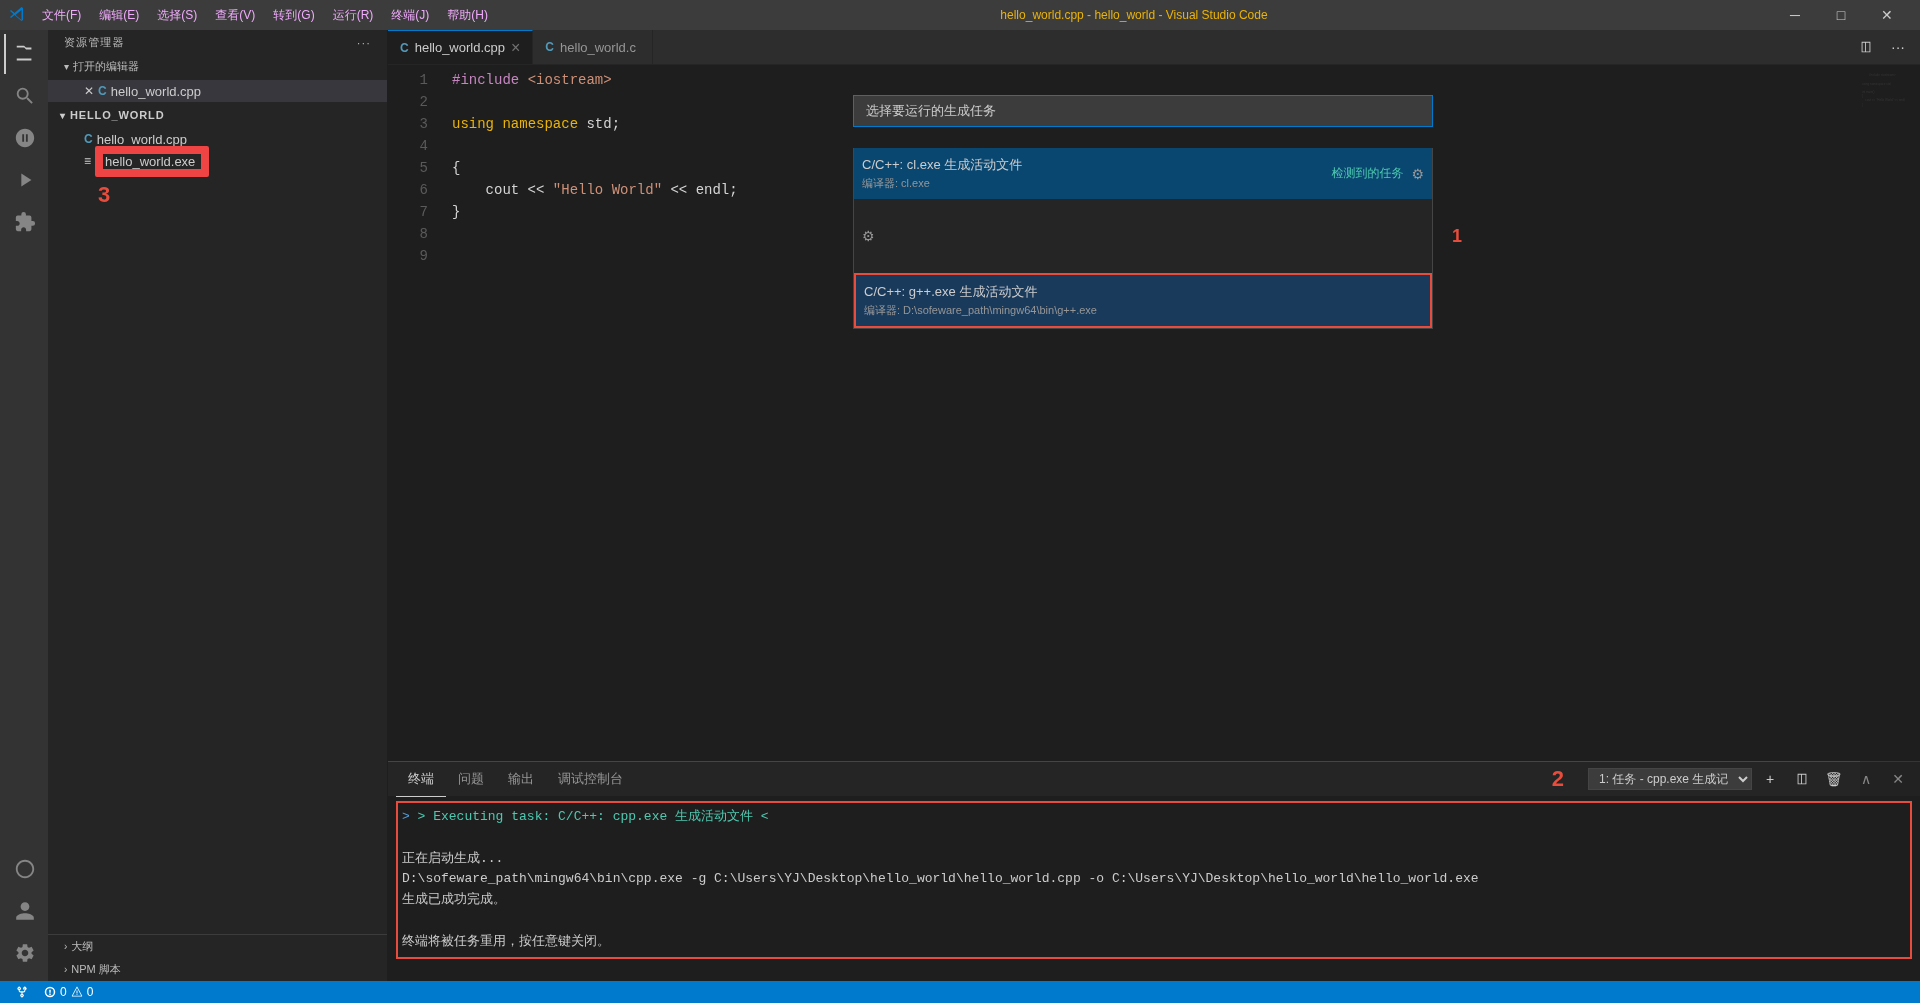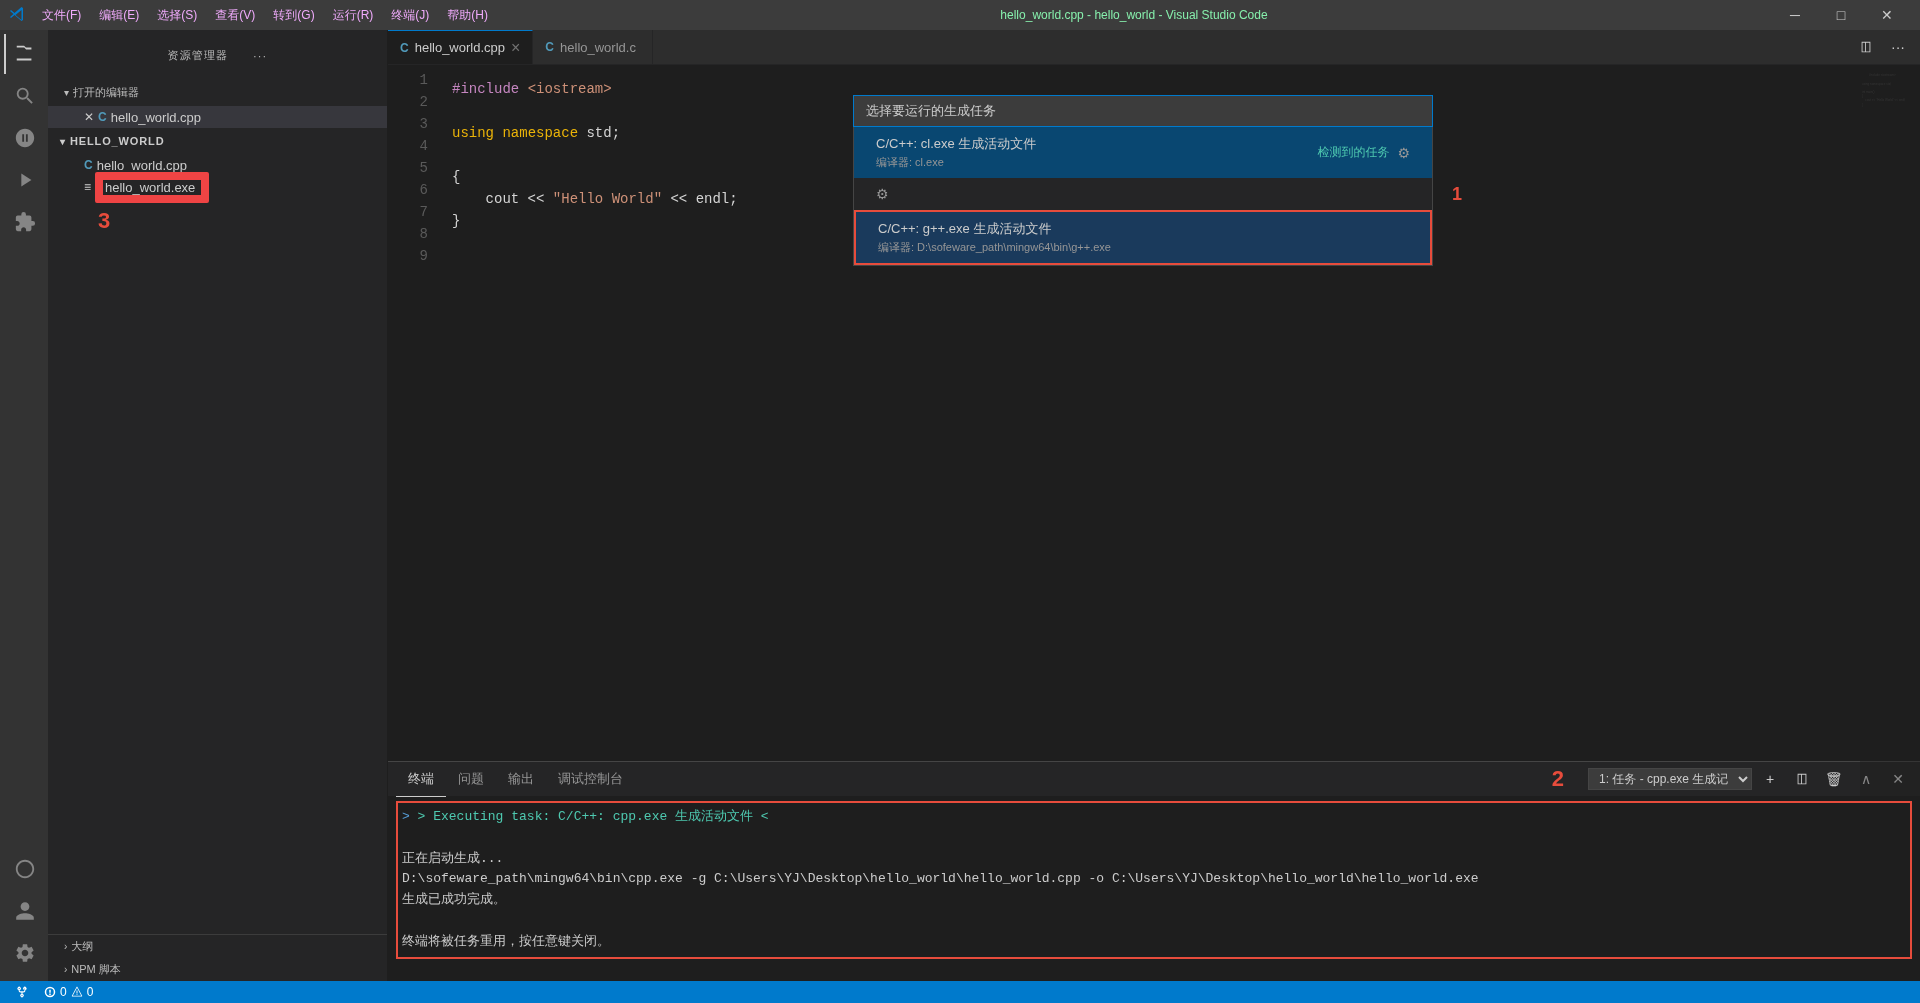--- a/index.html
+++ b/index.html
@@ -33,21 +33,21 @@
       display: flex;
       gap: 2px;
     }
     .menu-item {
       padding: 2px 8px;
       cursor: pointer;
       color: #f0abfc;
       font-size: 12px;
     }
     .title-center {
-      color: #86efac;
+      color: #eab308;
       font-size: 12px;
     }
     .title-controls {
       display: flex;
       gap: 0;
     }
     .title-btn {
       width: 46px;
       height: 30px;
       display: flex;
@@ -106,22 +106,22 @@
       width: 340px;
       background: #252526;
       display: flex;
       flex-direction: column;
       flex-shrink: 0;
       border-right: 1px solid #1e1e1e;
     }
     .sidebar-header {
       display: flex;
       align-items: center;
-      justify-content: center;
-      padding: 18px 16px;
+      justify-content: space-between;
+      padding: 5px 16px;
       color: #bbbbbb;
       font-size: 11px;
       letter-spacing: 0.1em;
       text-transform: uppercase;
       gap: 25px;
     }
     .sidebar-section-title {
       font-size: 11px;
       color: #bbbbbb;
       padding: 4px 16px;
@@ -226,25 +226,26 @@
       left: 465px;
       width: 580px;
       z-index: 100;
     }
     .command-list {
       background: #252526;
       border: 1px solid #454545;
       border-top: none;
     }
     .command-item {
-      padding: 8px 22px;
+      padding: 8px 8px;
       cursor: pointer;
       display: flex;
       align-items: center;
       justify-content: space-between;
+      margin-top: 21px;
     }
     .command-item.selected { background: #094771; }
     .command-item.highlighted {
       background: #1a3a5c;
       border: 2px solid #e74c3c;
     }
     .command-item-left { display: flex; flex-direction: column; gap: 2px; }
     .command-item-title { color: #cccccc; font-size: 13px; }
     .command-item-sub { color: #969696; font-size: 11px; }
     .command-item-right {
@@ -277,21 +278,21 @@
       padding: 4px 8px;
       color: #5a5a5a;
       text-align: right;
       user-select: none;
       min-width: 48px;
       background: #1e1e1e;
     }
     .line-numbers div { line-height: 22px; }
     .code-content {
       flex: 1;
-      padding: 13px 0 4px 16px;
+      padding: 4px 0 4px 16px;
       overflow: auto;
     }
     .code-line {
       line-height: 22px;
       white-space: pre;
       color: #d4d4d4;
     }
     .kw { color: #eab308; }
     .str { color: #ce9178; }
     .inc { color: #c586c0; }

